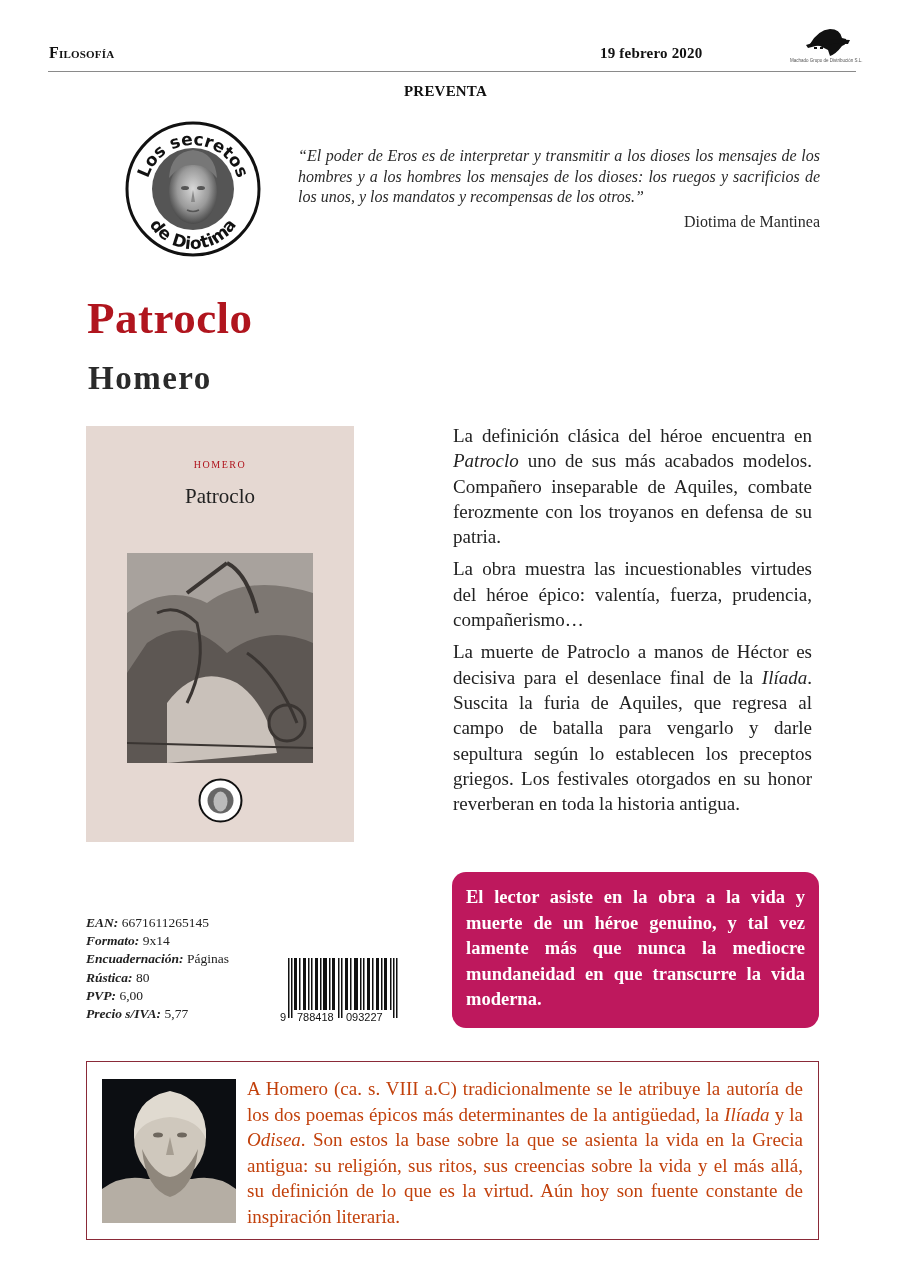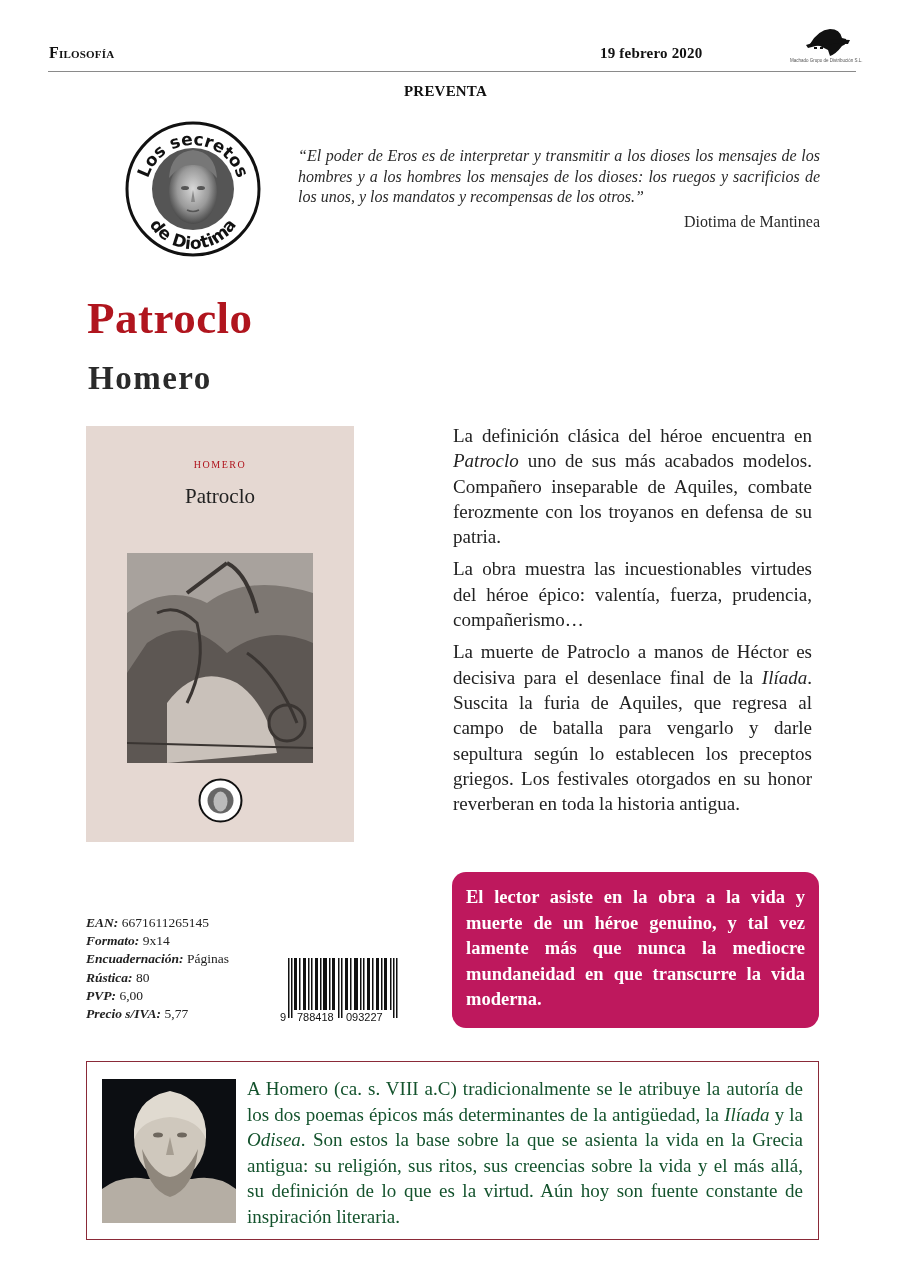--- a/index.html
+++ b/index.html
@@ -46,21 +46,21 @@
   
   .barcode { left: 280px; top: 958px; width: 128px; height: 64px; }
 
   
   .callout { left: 452px; top: 872px; width: 367px; height: 156px; background: #be185d; border-radius: 14px; }
   .callout-text { left: 14px; top: 13px; width: 339px; font-size: 18.5px; line-height: 25.6px; font-weight: bold; color: #fff; text-align: justify; }
 
   
   .bio { left: 86px; top: 1061px; width: 733px; height: 179px; border: 1px solid #8a2a38; box-sizing: border-box; }
   .bio-photo { left: 15px; top: 17px; width: 134px; height: 144px; background: #0b0d10; overflow: hidden; }
-  .bio-text { left: 160px; top: 14px; width: 556px; font-size: 19px; line-height: 25.6px; color: #14532d; text-align: justify; }
+  .bio-text { left: 160px; top: 14px; width: 556px; font-size: 19px; line-height: 25.6px; color: #c2410c; text-align: justify; }
 </style>
 </head>
 <body>
 
 <div class="abs hdr hdr-section">Filosofía</div>
 <div class="abs hdr hdr-status">PREVENTA</div>
 <div class="abs hdr hdr-date">19 febrero 2020</div>
 <div class="abs pub-logo">
   <svg width="64" height="34" viewBox="0 0 64 34">
     <path d="M14 20 Q22 6 34 5 Q44 5 46 14 L50 15 Q52 20 46 22 Q40 30 34 32 L32 26 Q28 24 24 22 Z" fill="#111"></path>

